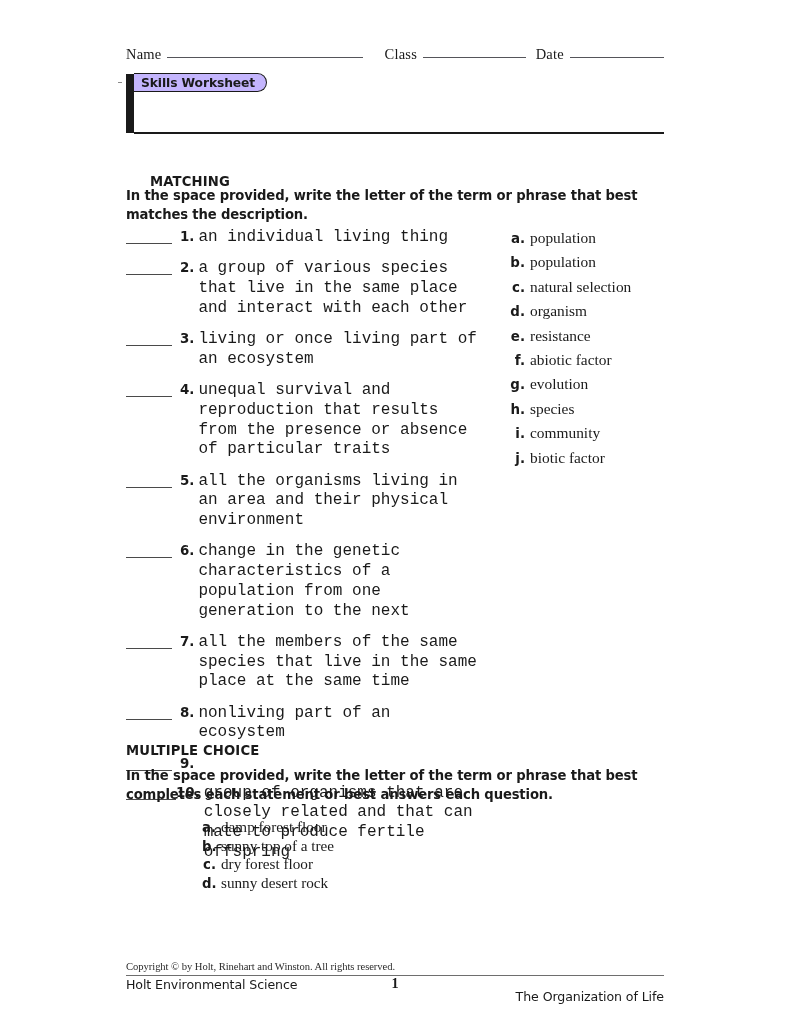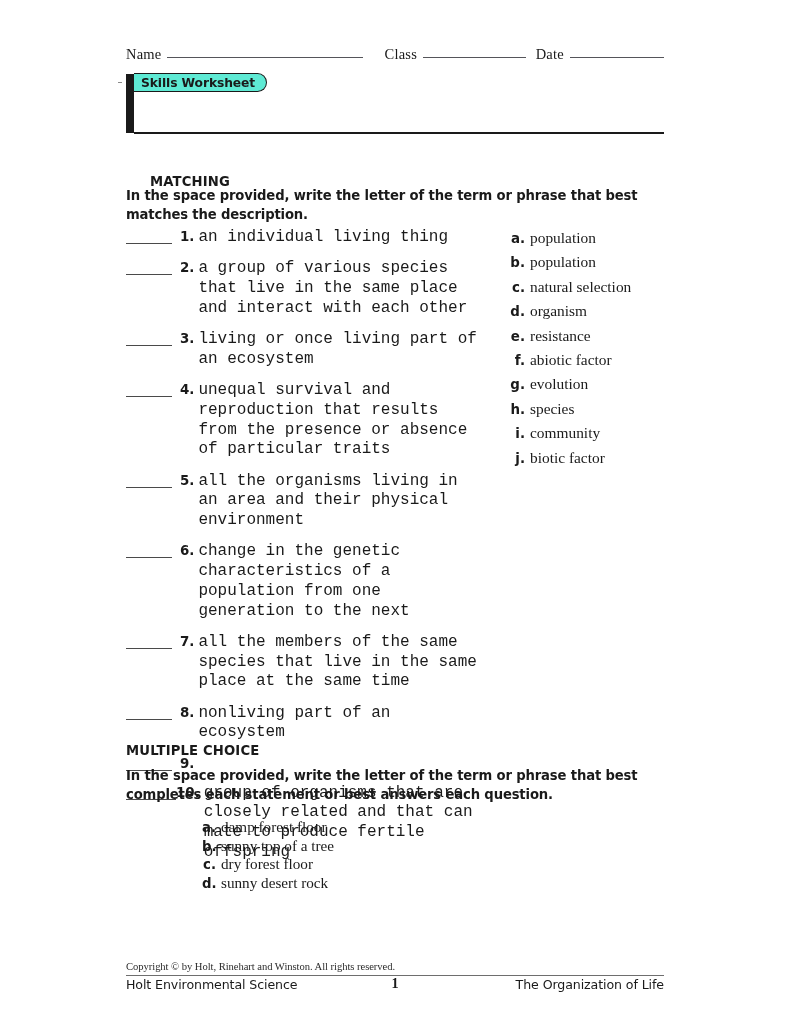--- a/index.html
+++ b/index.html
@@ -85,21 +85,21 @@
     border: 1.3px solid #1a1a1a;
     border-left: none;
     border-radius: 0 11px 11px 0;
     display: flex;
     align-items: center;
     font-family: "DejaVu Sans", sans-serif;
     font-weight: 700;
     font-size: 12.3px;
     letter-spacing: -0.1px;
     color: #1a1a1a;
-    background: #5eead4;
+    background: #c4b5fd;
   }
   .mast-title {
     position: absolute;
     left: 13px;
     top: 18px;
     font-family: "DejaVu Sans", sans-serif;
     font-weight: 700;
     font-size: 27px;
     letter-spacing: -0.9px;
     color: #1a1a1a;
@@ -279,21 +279,21 @@
     top: 977px;
     width: 538px;
     height: 18px;
     font-family: "DejaVu Sans", sans-serif;
     font-size: 12.6px;
     color: #1a1a1a;
   }
   .foot-left  { position: absolute; left: 0; top: 0; letter-spacing: -0.1px; }
   .foot-page  { position: absolute; left: 0; right: 0; top: -1px; text-align: center;
                 font-family: "Liberation Serif", serif; font-weight: 700; font-size: 14px; }
-  .foot-right { position: absolute; right: 0; top: 0; letter-spacing: -0.1px; }
+  .foot-right { position: absolute; right: 0; top: 12px; letter-spacing: -0.1px; }
 </style>
 </head>
 <body>
 
 <div class="page">
 
   <div class="idline">
     <span class="idlabel">Name</span>
     <span class="idrule name"></span>
     <span class="idlabel gap-class">Class</span>

